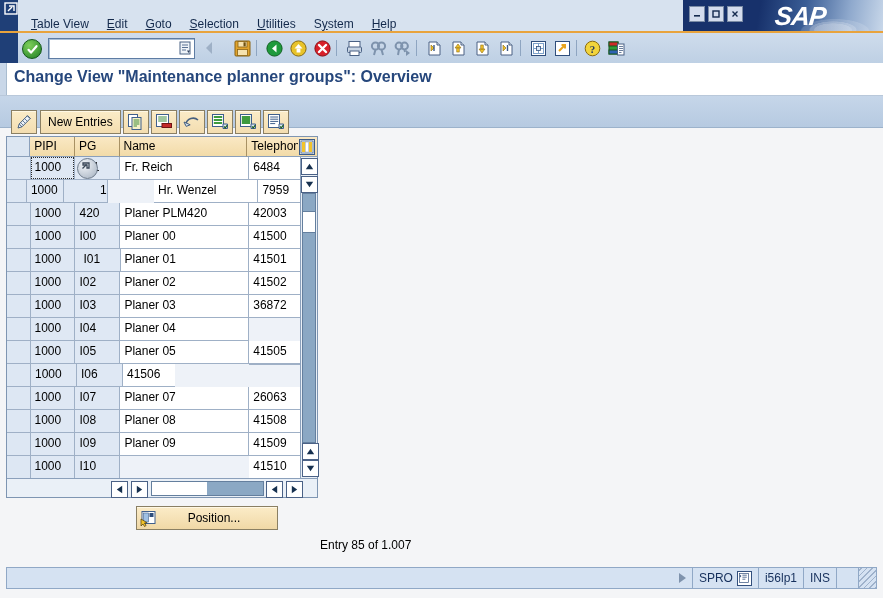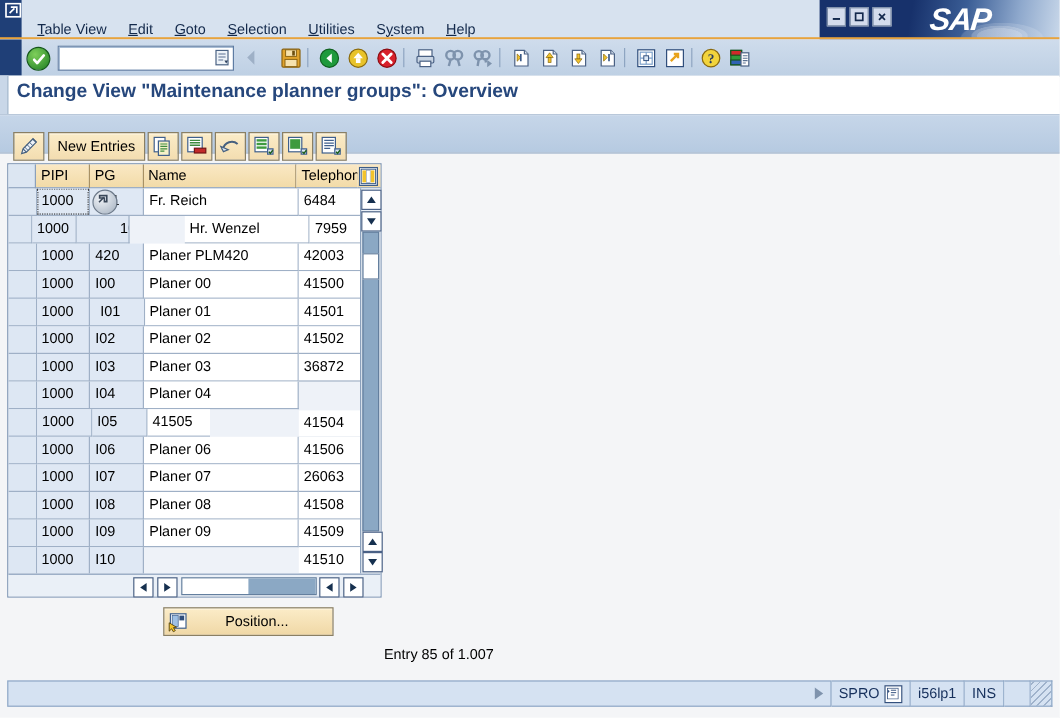--- a/index.html
+++ b/index.html
@@ -472,27 +472,27 @@
             <div class="gc gc-sel"></div>
             <div class="gc gc-k" style="width: 46px;">1000</div>
             <div class="gc gc-k" style="width: 46px;">I04</div>
             <div class="gc gc-w" style="width: 132px;">Planer 04</div>
             <div class="gc gc-w" style="width: 52px; border-right: 0px; margin-top: 24px;">41504</div>
           </div>
           <div class="grow">
             <div class="gc gc-sel"></div>
             <div class="gc gc-k" style="width: 46px;">1000</div>
             <div class="gc gc-k" style="width: 46px;">I05</div>
+            <div class="gc gc-w" style="width: 132px;">Planer 05</div>
             <div class="gc gc-w" style="width: 52px; border-right: 0px;">41505</div>
           </div>
           <div class="grow">
             <div class="gc gc-sel"></div>
             <div class="gc gc-k" style="width: 46px;">1000</div>
             <div class="gc gc-k" style="width: 46px;">I06</div>
-            <div class="gc gc-w" style="width: 132px;">Planer 06</div>
             <div class="gc gc-w" style="width: 52px; border-right: 0px;">41506</div>
           </div>
           <div class="grow">
             <div class="gc gc-sel"></div>
             <div class="gc gc-k" style="width: 46px;">1000</div>
             <div class="gc gc-k" style="width: 46px;">I07</div>
             <div class="gc gc-w" style="width: 132px;">Planer 07</div>
             <div class="gc gc-w" style="width: 52px; border-right: 0px;">26063</div>
           </div>
           <div class="grow">

